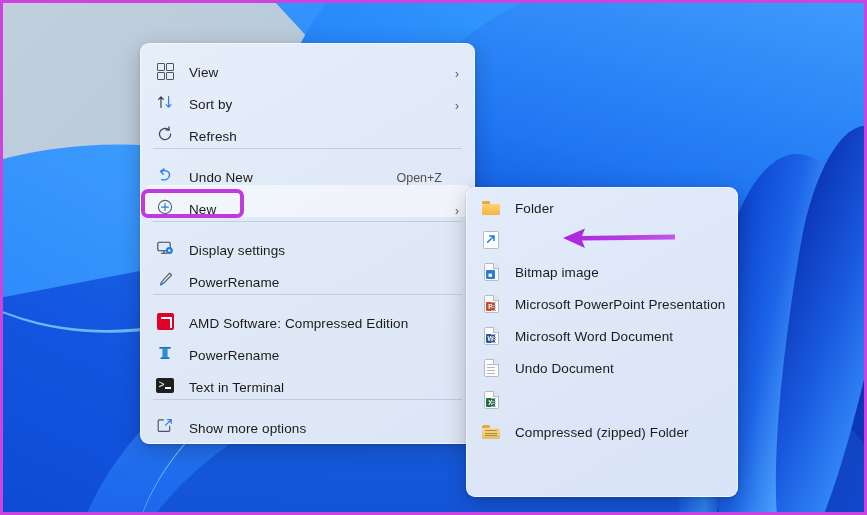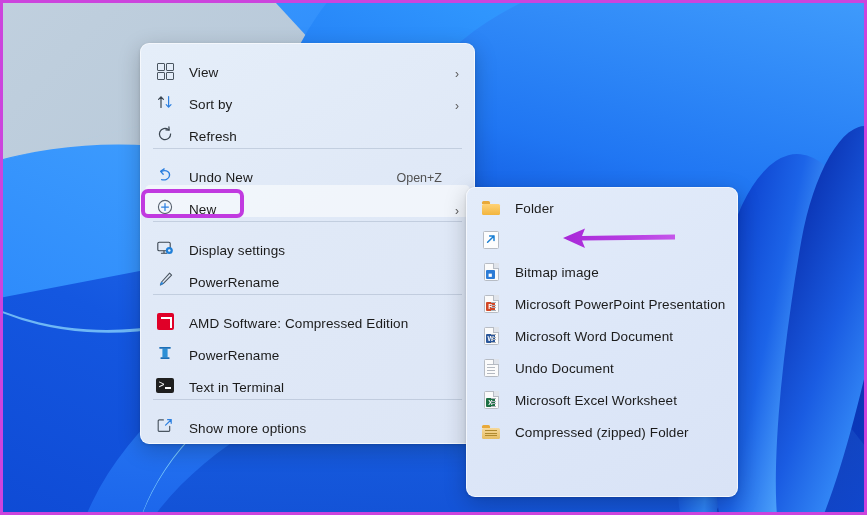--- a/index.html
+++ b/index.html
@@ -612,21 +612,20 @@
         <span class="doc">
           <span class="badge" style="background:#1d7044">X</span>
           <span class="lines">
               <b></b>
               <b></b>
               <b></b>
               <b></b>
             </span>
         </span>
       </span>
-      <span class="mi-label">Microsoft Excel Worksheet</span>
     </div>
 
     <div class="mi">
       <span class="mi-icon">
         <span class="folder zip">
           <span class="tab"></span>
             <span class="body"></span>
           <span class="zp">
               <b></b>
               <b></b>

